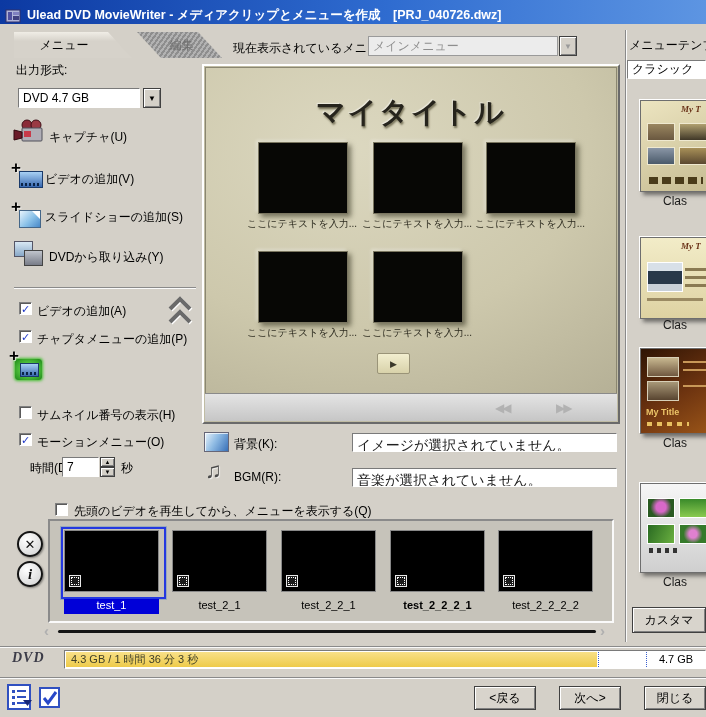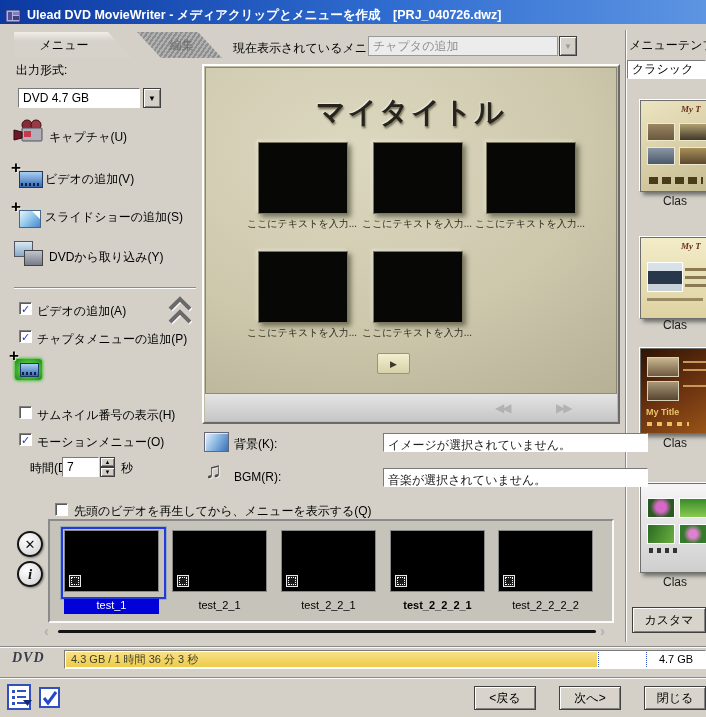--- a/index.html
+++ b/index.html
@@ -146,21 +146,21 @@
     background:linear-gradient(#e4e4e4,#c6c6c6);border-top:1px solid #8a8a8a;}
   .navgl{position:absolute;top:7px;font-size:12px;color:#b2b2b2;letter-spacing:-2px;}
   .nav-prev{left:290px;} .nav-next{left:351px;}
 
   
   .bg-icon{left:204px;top:432px;width:25px;height:20px;border:1px solid #667;
     background:linear-gradient(120deg,#e8f2fa 0%,#90bce4 45%,#3870b8 100%);
     box-shadow:inset 1px 1px 0 rgba(255,255,255,.7);box-sizing:border-box;}
   .bg-label{left:234px;top:436px;}
   .field{background:#fff;border:1px solid;border-color:#7a7a7a #fff #fff #7a7a7a;
-    font-size:12px;color:#202020;padding:3px 0 0 4px;box-sizing:border-box;white-space:nowrap;overflow:hidden;margin-left:31px;}
+    font-size:14px;color:#202020;padding:3px 0 0 4px;box-sizing:border-box;white-space:nowrap;overflow:hidden;}
   .bg-field{left:352px;top:433px;width:265px;height:19px;}
   .bgm-icon{left:205px;top:458px;font-size:22px;color:#4a4a4a;text-shadow:1px 1px 1px rgba(255,255,255,.7);}
   .bgm-label{left:234px;top:470px;}
   .bgm-field{left:352px;top:468px;width:265px;height:19px;}
 
   .playfirst-box{left:55px;top:503px;}
   .playfirst-label{left:74px;top:503px;}
 
   
   .strip{left:48px;top:519px;width:566px;height:104px;background:#c6c3ba;
@@ -223,21 +223,21 @@
 
   <div class="abs tab tab-menu">
       <span>メニュー</span>
     </div>
   <div class="abs tab tab-edit">
       <span>編集</span>
     </div>
 
   <div class="abs lbl cur-menu-label">現在表示されているメニュー:</div>
   <div class="abs combo disabled cur-menu-combo">
-      <span>チャプタの追加</span>
+      <span>メインメニュー</span>
     </div>
   <div class="abs arrow-btn disabled cur-menu-arrow">
       <span>▼</span>
     </div>
 
   <div class="abs v-divider"></div>
 
   <div class="abs lbl tpl-title">メニューテンプ</div>
   <div class="abs combo tpl-combo">
       <span>クラシック</span>

